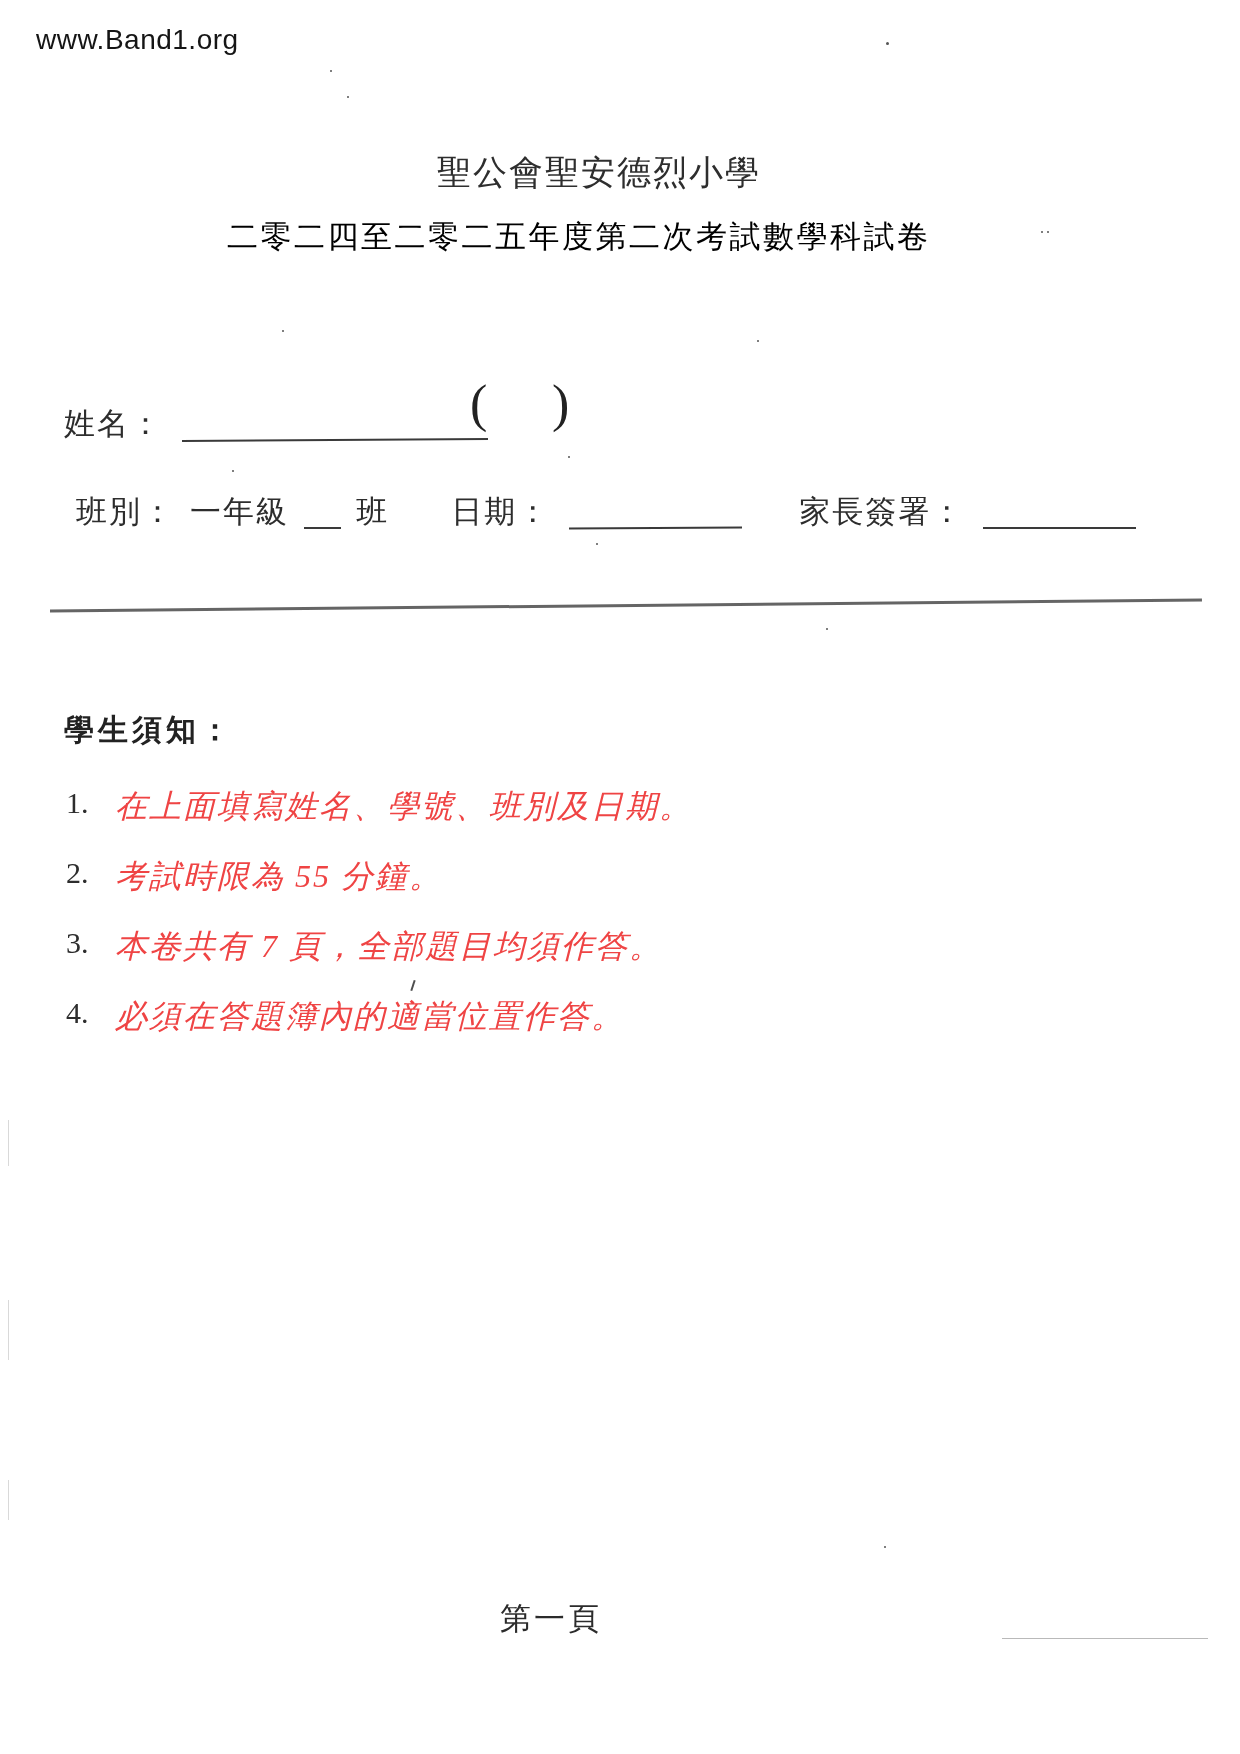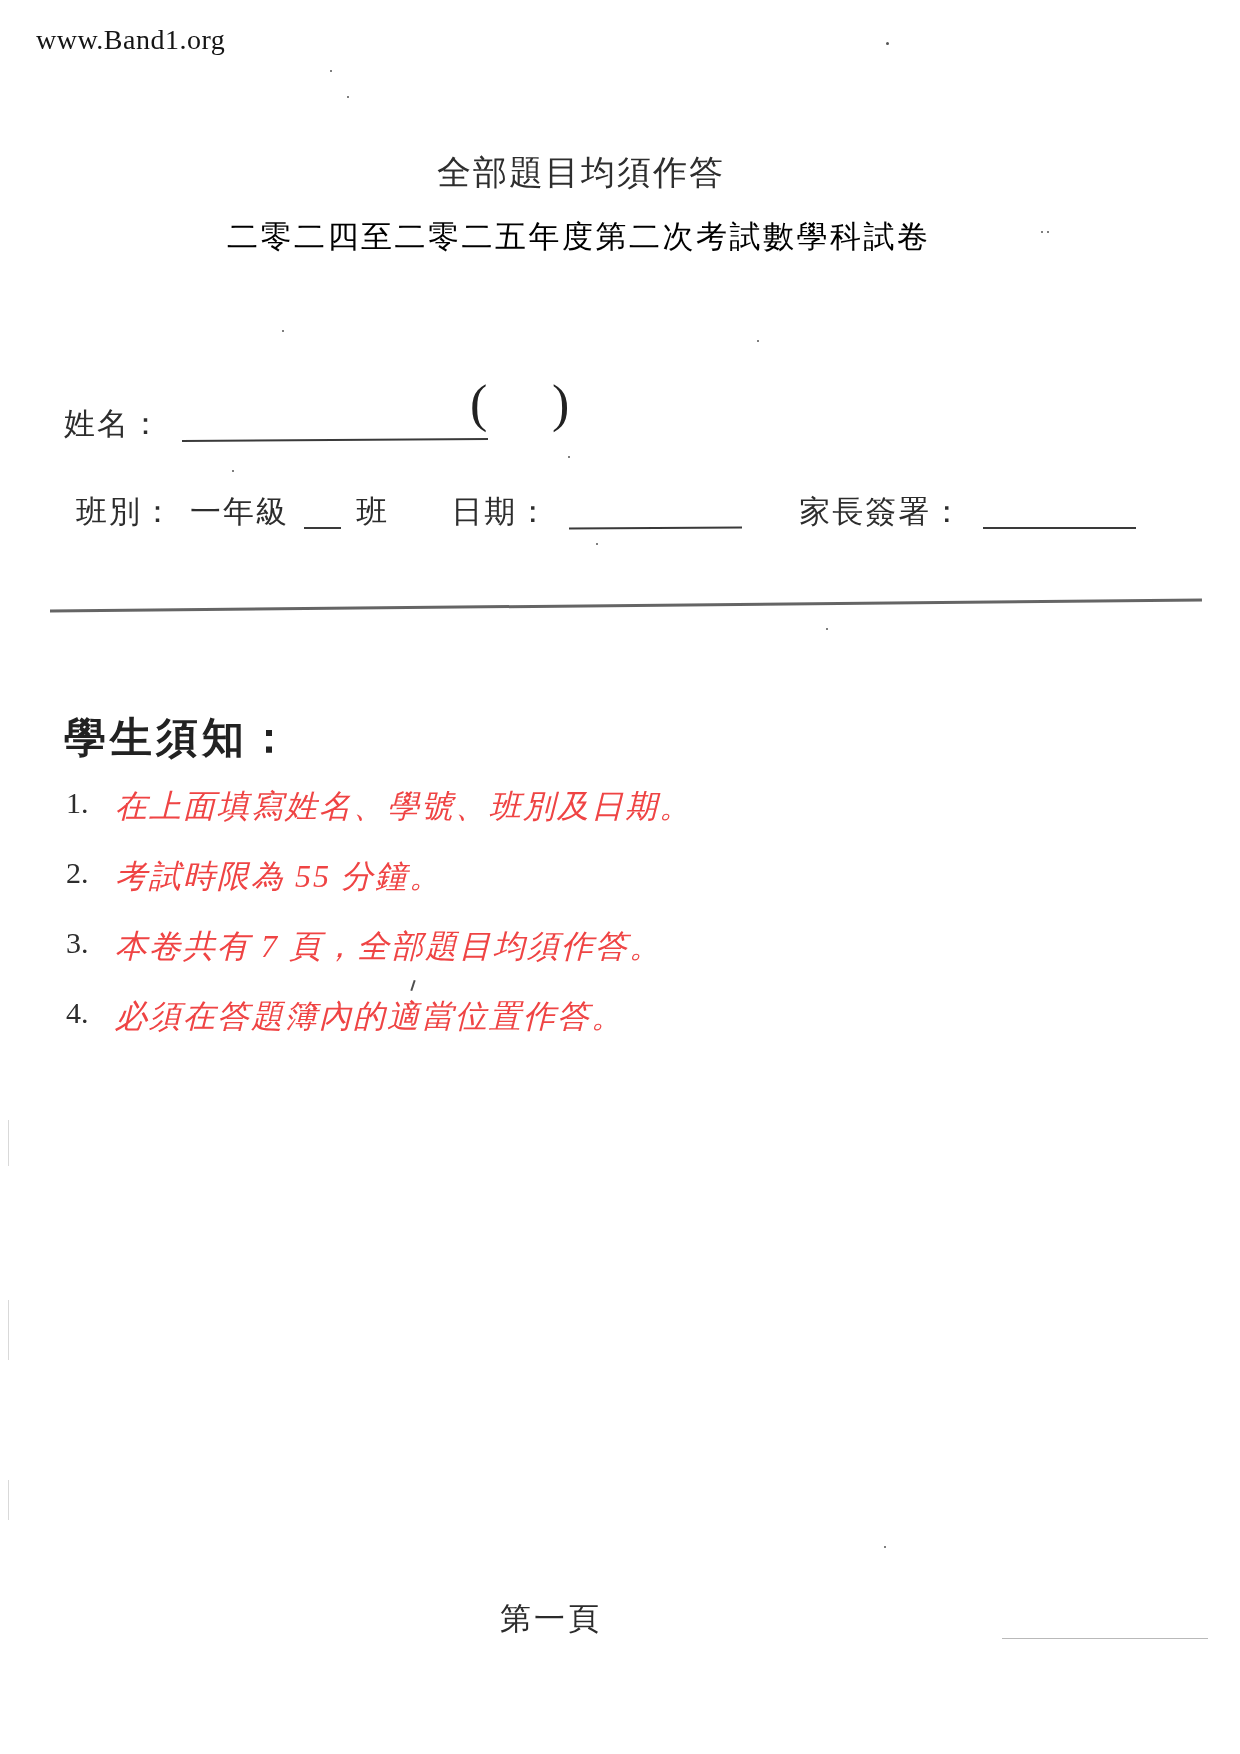--- a/index.html
+++ b/index.html
@@ -9,21 +9,21 @@
     height: 1754px;
     background: #ffffff;
     overflow: hidden;
     font-family: "Liberation Serif", "DejaVu Serif", serif;
     color: #2d2d2d;
   }
   .abs { position: absolute; }
 
   .watermark {
     left: 36px; top: 24px;
-    font-family: Liberation Serif, serif;
+    font-family: Liberation Sans, sans-serif;
     font-size: 28px; color: #151515; letter-spacing: 0.5px;
   }
 
   .school-name {
     left: 437px; top: 150px;
     font-size: 34px; letter-spacing: 2px; color: #2e2e2e;
     white-space: nowrap;
   }
   .exam-title {
     left: 227px; top: 216px;
@@ -60,21 +60,21 @@
   .blank-sign { width: 172px; margin-left: 4px; }
 
   .divider {
     left: 50px; top: 604px; width: 1152px; height: 0;
     border-top: 3px solid #4a4a4a;
     transform: rotate(-0.55deg); opacity: 0.85;
   }
 
   .notice-heading {
     left: 64px; top: 710px;
-    font-size: 42px; font-weight: 700; letter-spacing: 4px;
+    font-size: 30px; font-weight: 700; letter-spacing: 4px;
     color: #222;
   }
 
   .instruction { left: 66px; display: flex; align-items: flex-start; white-space: nowrap; }
   .instruction .num {
     display: inline-block; width: 49px;
     font-size: 30px; color: #2d2d2d;
   }
   .instruction .txt {
     font-size: 32px; letter-spacing: 2px; color: #ef4444; line-height: 1.3; font-style: italic;
@@ -102,21 +102,21 @@
     transform: rotate(18deg);
   }
 </style>
 </head>
 <body>
 
 <div class="page">
 
   <div class="abs watermark">www.Band1.org</div>
 
-  <div class="abs school-name">全部題目均須作答</div>
+  <div class="abs school-name">聖公會聖安德烈小學</div>
   <div class="abs exam-title">二零二四至二零二五年度第二次考試數學科試卷</div>
 
   <div class="abs form-row name-row">
     <span>姓名：</span>
     <span class="blank blank-name blank-slant"></span>
     <span class="paren paren-open">(</span>
     <span class="paren paren-close">)</span>
   </div>
 
   <div class="abs form-row class-row">

